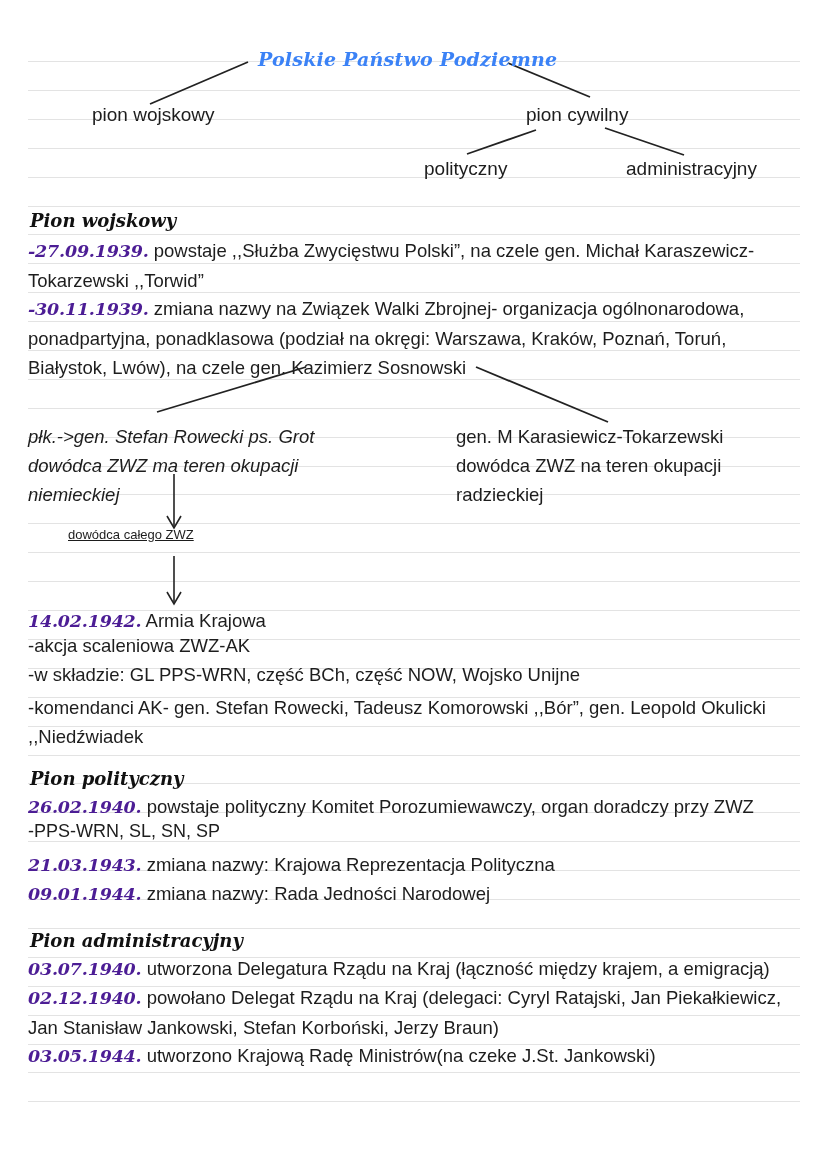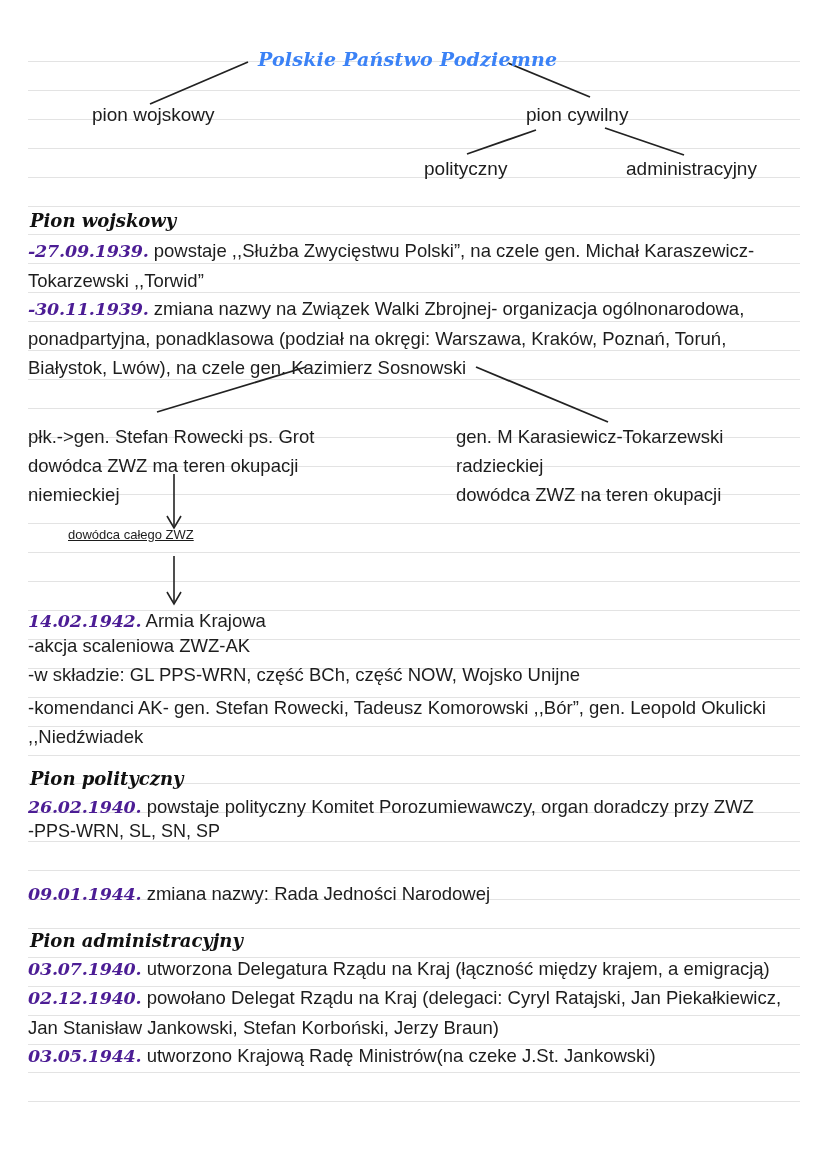--- a/index.html
+++ b/index.html
@@ -174,30 +174,30 @@
   <div class="abs section-head" style="left:30px; top:210px;">Pion wojskowy</div>
 
   <div class="para" style="left:28px; top:236px; width:748px;">
     <span class="d">-27.09.1939.</span><span> powstaje ,,Służba Zwycięstwu Polski”, na czele gen. Michał Karaszewicz-Tokarzewski ,,Torwid”</span>
   </div>
 
   <div class="para" style="left:28px; top:294px; width:752px;">
     <span class="d">-30.11.1939.</span><span> zmiana nazwy na Związek Walki Zbrojnej- organizacja ogólnonarodowa, ponadpartyjna, ponadklasowa (podział na okręgi: Warszawa, Kraków, Poznań, Toruń, Białystok, Lwów), na czele gen. Kazimierz Sosnowski</span>
   </div>
 
-  <div class="line-block" style="left:28px; top:422px; width:400px;">
+  <div class="line-block" style="left:28px; top:422px; width:400px;font-style:italic;">
     <div>płk.-&gt;gen. Stefan Rowecki ps. Grot</div>
     <div>dowódca ZWZ ma teren okupacji</div>
     <div>niemieckiej</div>
   </div>
 
   <div class="line-block" style="left:456px; top:422px; width:360px;">
     <div>gen. M Karasiewicz-Tokarzewski</div>
+    <div>dowódca ZWZ na teren okupacji</div>
     <div>radzieckiej</div>
-    <div>dowódca ZWZ na teren okupacji</div>
   </div>
 
   <div class="abs" style="left:68px; top:527px; font-size:13px;text-decoration:underline;">dowódca całego ZWZ</div>
 
   <div class="para" style="left:28px; top:606px; width:760px;">
     <span class="d">14.02.1942.</span><span> Armia Krajowa</span>
   </div>
 
   <div class="abs" style="left:28px; top:664px; font-size:18.5px;">-w składzie: GL PPS-WRN, część BCh, część NOW, Wojsko Unijne</div>
 
@@ -206,20 +206,23 @@
   <div class="para" style="left:28px; top:693px; width:740px;">-komendanci AK- gen. Stefan Rowecki, Tadeusz Komorowski ,,Bór”, gen. Leopold Okulicki ,,Niedźwiadek</div>
 
   <div class="abs section-head" style="left:30px; top:768px;">Pion polityczny</div>
 
   <div class="para" style="left:28px; top:792px; width:770px;">
     <span class="d">26.02.1940.</span><span> powstaje polityczny Komitet Porozumiewawczy, organ doradczy przy ZWZ</span>
   </div>
 
   <div class="abs" style="left:28px; top:821px; font-size:18px;">-PPS-WRN, SL, SN, SP</div>
 
+  <div class="para" style="left:28px; top:850px; width:770px;">
+    <span class="d">21.03.1943.</span><span> zmiana nazwy: Krajowa Reprezentacja Polityczna</span>
+  </div>
 
   <div class="para" style="left:28px; top:879px; width:770px;">
     <span class="d">09.01.1944.</span><span> zmiana nazwy: Rada Jedności Narodowej</span>
   </div>
 
   <div class="abs section-head" style="left:30px; top:930px;">Pion administracyjny</div>
 
   <div class="para" style="left:28px; top:954px; width:782px;">
     <span class="d">03.07.1940.</span><span> utworzona Delegatura Rządu na Kraj (łączność między krajem, a emigracją)</span>
   </div>

